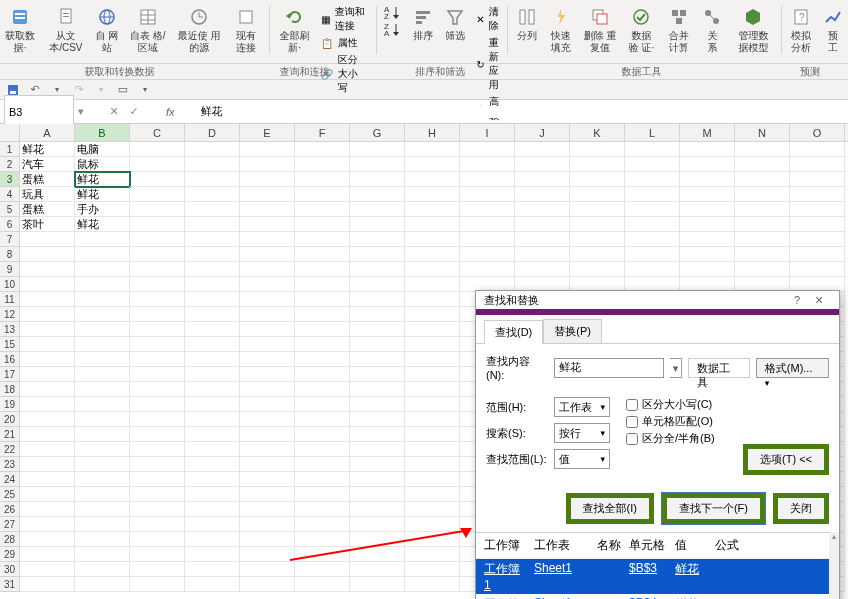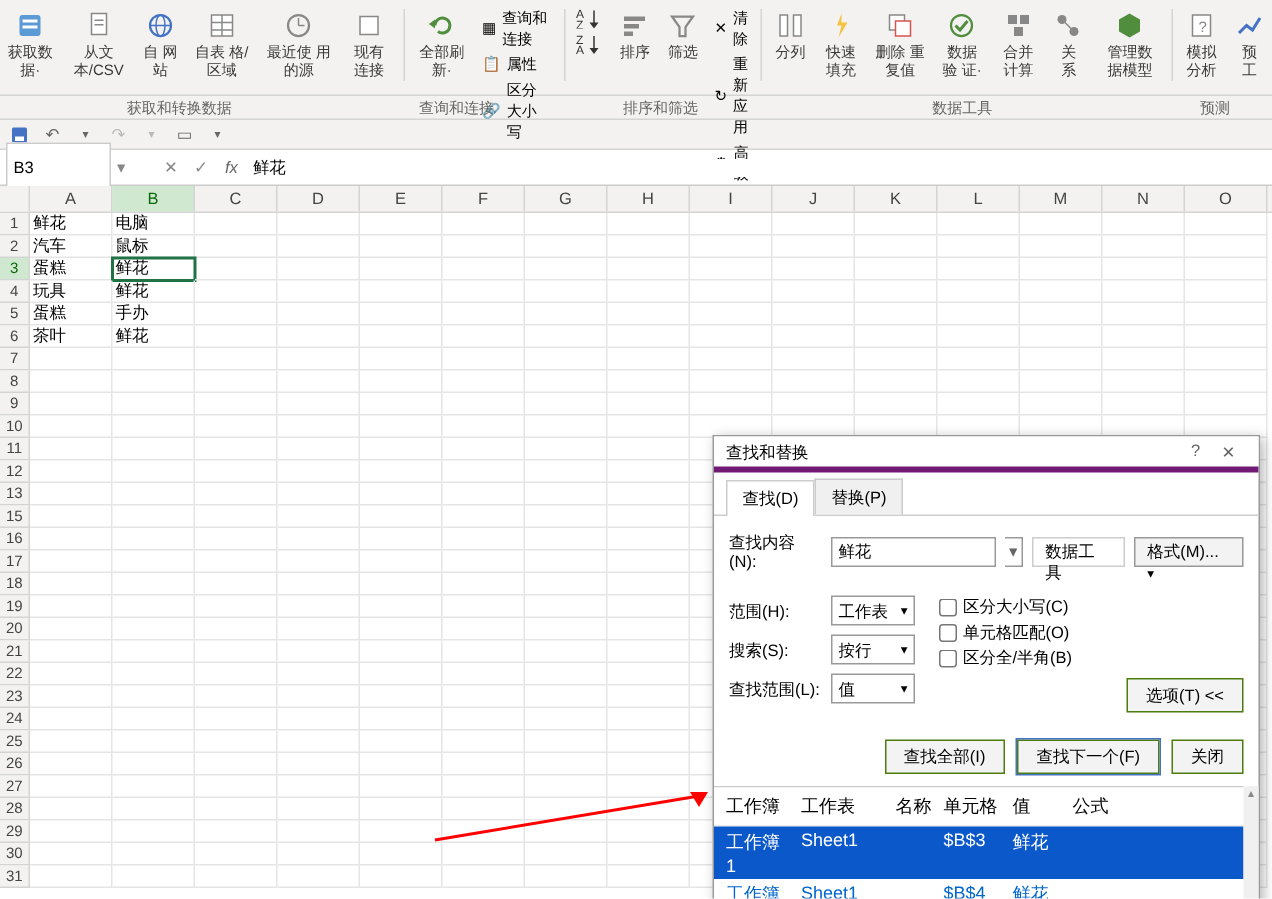--- a/index.html
+++ b/index.html
@@ -20,65 +20,65 @@
   
   
   .qat { height: 20px; background: #f3f2f1; border-bottom: 1px solid #d4d4d4; display: flex; align-items: center; gap: 8px; padding: 0 6px; }
   .qat .qicon { width: 14px; height: 14px; display: flex; align-items: center; justify-content: center; color: #666; cursor: pointer; }
   
   
   .formula-bar { height: 24px; border-bottom: 1px solid #ccc; display: flex; align-items: center; }
   .name-box { width: 70px; height: 20px; border: 1px solid #ccc; margin: 0 4px; padding: 16px 4px; font-size: 11px; background: #fff; }
   .name-drop { width: 10px; color: #888; }
   .fb-btn { width: 20px; text-align: center; color: #888; }
-  .fx { font-style: italic; color: #666; margin: 0 6px; }
+  .fx { font-style: italic; color: #666; margin: 0 22px; }
   .formula-input { flex: 1; border: none; outline: none; font-size: 11px; padding: 0 4px; }
   
   
   .grid { position: relative; background: #fff; }
   .col-headers { display: flex; height: 18px; background: #f3f2f1; border-bottom: 1px solid #d4d4d4; }
   .corner { width: 20px; border-right: 1px solid #d4d4d4; background: #f3f2f1; }
   .col-h { width: 55px; text-align: center; border-right: 1px solid #d4d4d4; font-size: 11px; color: #444; line-height: 18px; }
   .col-h.sel { background: #d0e8d0; color: #0b6a0b; }
   
   .rows { display: flex; flex-direction: column; }
   .row { display: flex; height: 15px; }
   .row-h { width: 20px; border-right: 1px solid #d4d4d4; border-bottom: 1px solid #d4d4d4; text-align: center; background: #f3f2f1; font-size: 10px; color: #444; line-height: 15px; }
   .row-h.sel { background: #d0e8d0; color: #0b6a0b; }
   .cell { width: 55px; border-right: 1px solid #e5e5e5; border-bottom: 1px solid #e5e5e5; font-size: 11px; padding: 0 2px; line-height: 15px; overflow: hidden; }
   .cell.active { outline: 2px solid #217346; outline-offset: -1px; }
   
   
   .dialog { position: absolute; left: 475px; top: 290px; width: 365px; background: #fff; border: 1px solid #999; box-shadow: 2px 2px 8px rgba(0,0,0,0.3); font-size: 11px; }
-  .dlg-title { height: 24px; display: flex; align-items: center; padding: 0 8px; background: #fff; border-bottom: 4px solid #701a75; }
+  .dlg-title { height: 24px; display: flex; align-items: center; padding: 0 8px; background: #fff; border-bottom: 6px solid #701a75; }
   .dlg-title .t { flex: 1; font-size: 11px; }
   .dlg-close { width: 24px; text-align: center; cursor: pointer; color: #666; }
   .dlg-help { width: 20px; text-align: center; cursor: pointer; color: #666; }
   .tabs { display: flex; padding: 4px 8px 0 8px; border-bottom: 1px solid #ccc; gap: 0; }
   .tab { padding: 4px 10px; border: 1px solid #ccc; border-bottom: none; background: #f0f0f0; cursor: pointer; font-size: 11px; }
   .tab.active { background: #fff; position: relative; top: 1px; }
   .dlg-body { padding: 10px; }
   .form-row { display: flex; align-items: center; margin-bottom: 6px; gap: 6px; }
   .form-row label { width: 62px; font-size: 11px; }
   .text-input { flex: 1; border: 1px solid #999; height: 20px; padding: 0 4px; font-size: 11px; }
   .dd { width: 12px; text-align: center; border: 1px solid #999; border-left: none; height: 20px; line-height: 18px; color: #666; cursor: pointer; }
   .fmt-btn { padding: 2px 8px; border: 1px solid #999; background: #f3f3f3; cursor: pointer; font-size: 11px; height: 20px; line-height: 14px; }
   .combo { border: 1px solid #999; height: 20px; padding: 0 4px; font-size: 11px; width: 56px; display: flex; align-items: center; justify-content: space-between; }
   .chk-col { display: flex; flex-direction: column; gap: 2px; }
   .chk { display: flex; align-items: center; gap: 4px; font-size: 11px; }
   .chk input { width: 12px; height: 12px; }
   .btn-row { display: flex; justify-content: flex-end; gap: 8px; padding: 8px 10px; }
-  .btn { padding: 3px 12px; border: 1px solid #4d7c0f; background: #f3f3f3; cursor: pointer; font-size: 11px; }
+  .btn { padding: 3px 12px; border: 5px solid #4d7c0f; background: #f3f3f3; cursor: pointer; font-size: 11px; }
   
   .result-grid { border-top: 1px solid #ccc; font-size: 12px; }
   .result-head { display: flex; background: #fff; padding: 2px 4px; font-family: "SimSun"; border-bottom: 1px solid #eee; }
   .result-head > div { padding: 2px 4px; }
   .result-row { display: flex; padding: 1px 4px; font-family: "SimSun"; }
   .result-row > div { padding: 1px 4px; }
-  .result-row .link { color: #0066cc; cursor: pointer; }
+  .result-row .link { color: #0066cc; text-decoration: underline; cursor: pointer; }
   .result-row.sel { background: #0a58ca; color: #fff; }
   .result-row.sel .link { color: #fff; }
   .rc-book { width: 50px; }
   .rc-sheet { width: 44px; }
   .rc-name { width: 32px; margin-left: 19px; }
   .rc-cell { width: 46px; }
   .rc-val { width: 40px; }
   .rc-formula { flex: 1; }
   .result-scroll { width: 10px; background: #f0f0f0; display: flex; flex-direction: column; justify-content: space-between; align-items: center; font-size: 8px; color: #888; }
   

